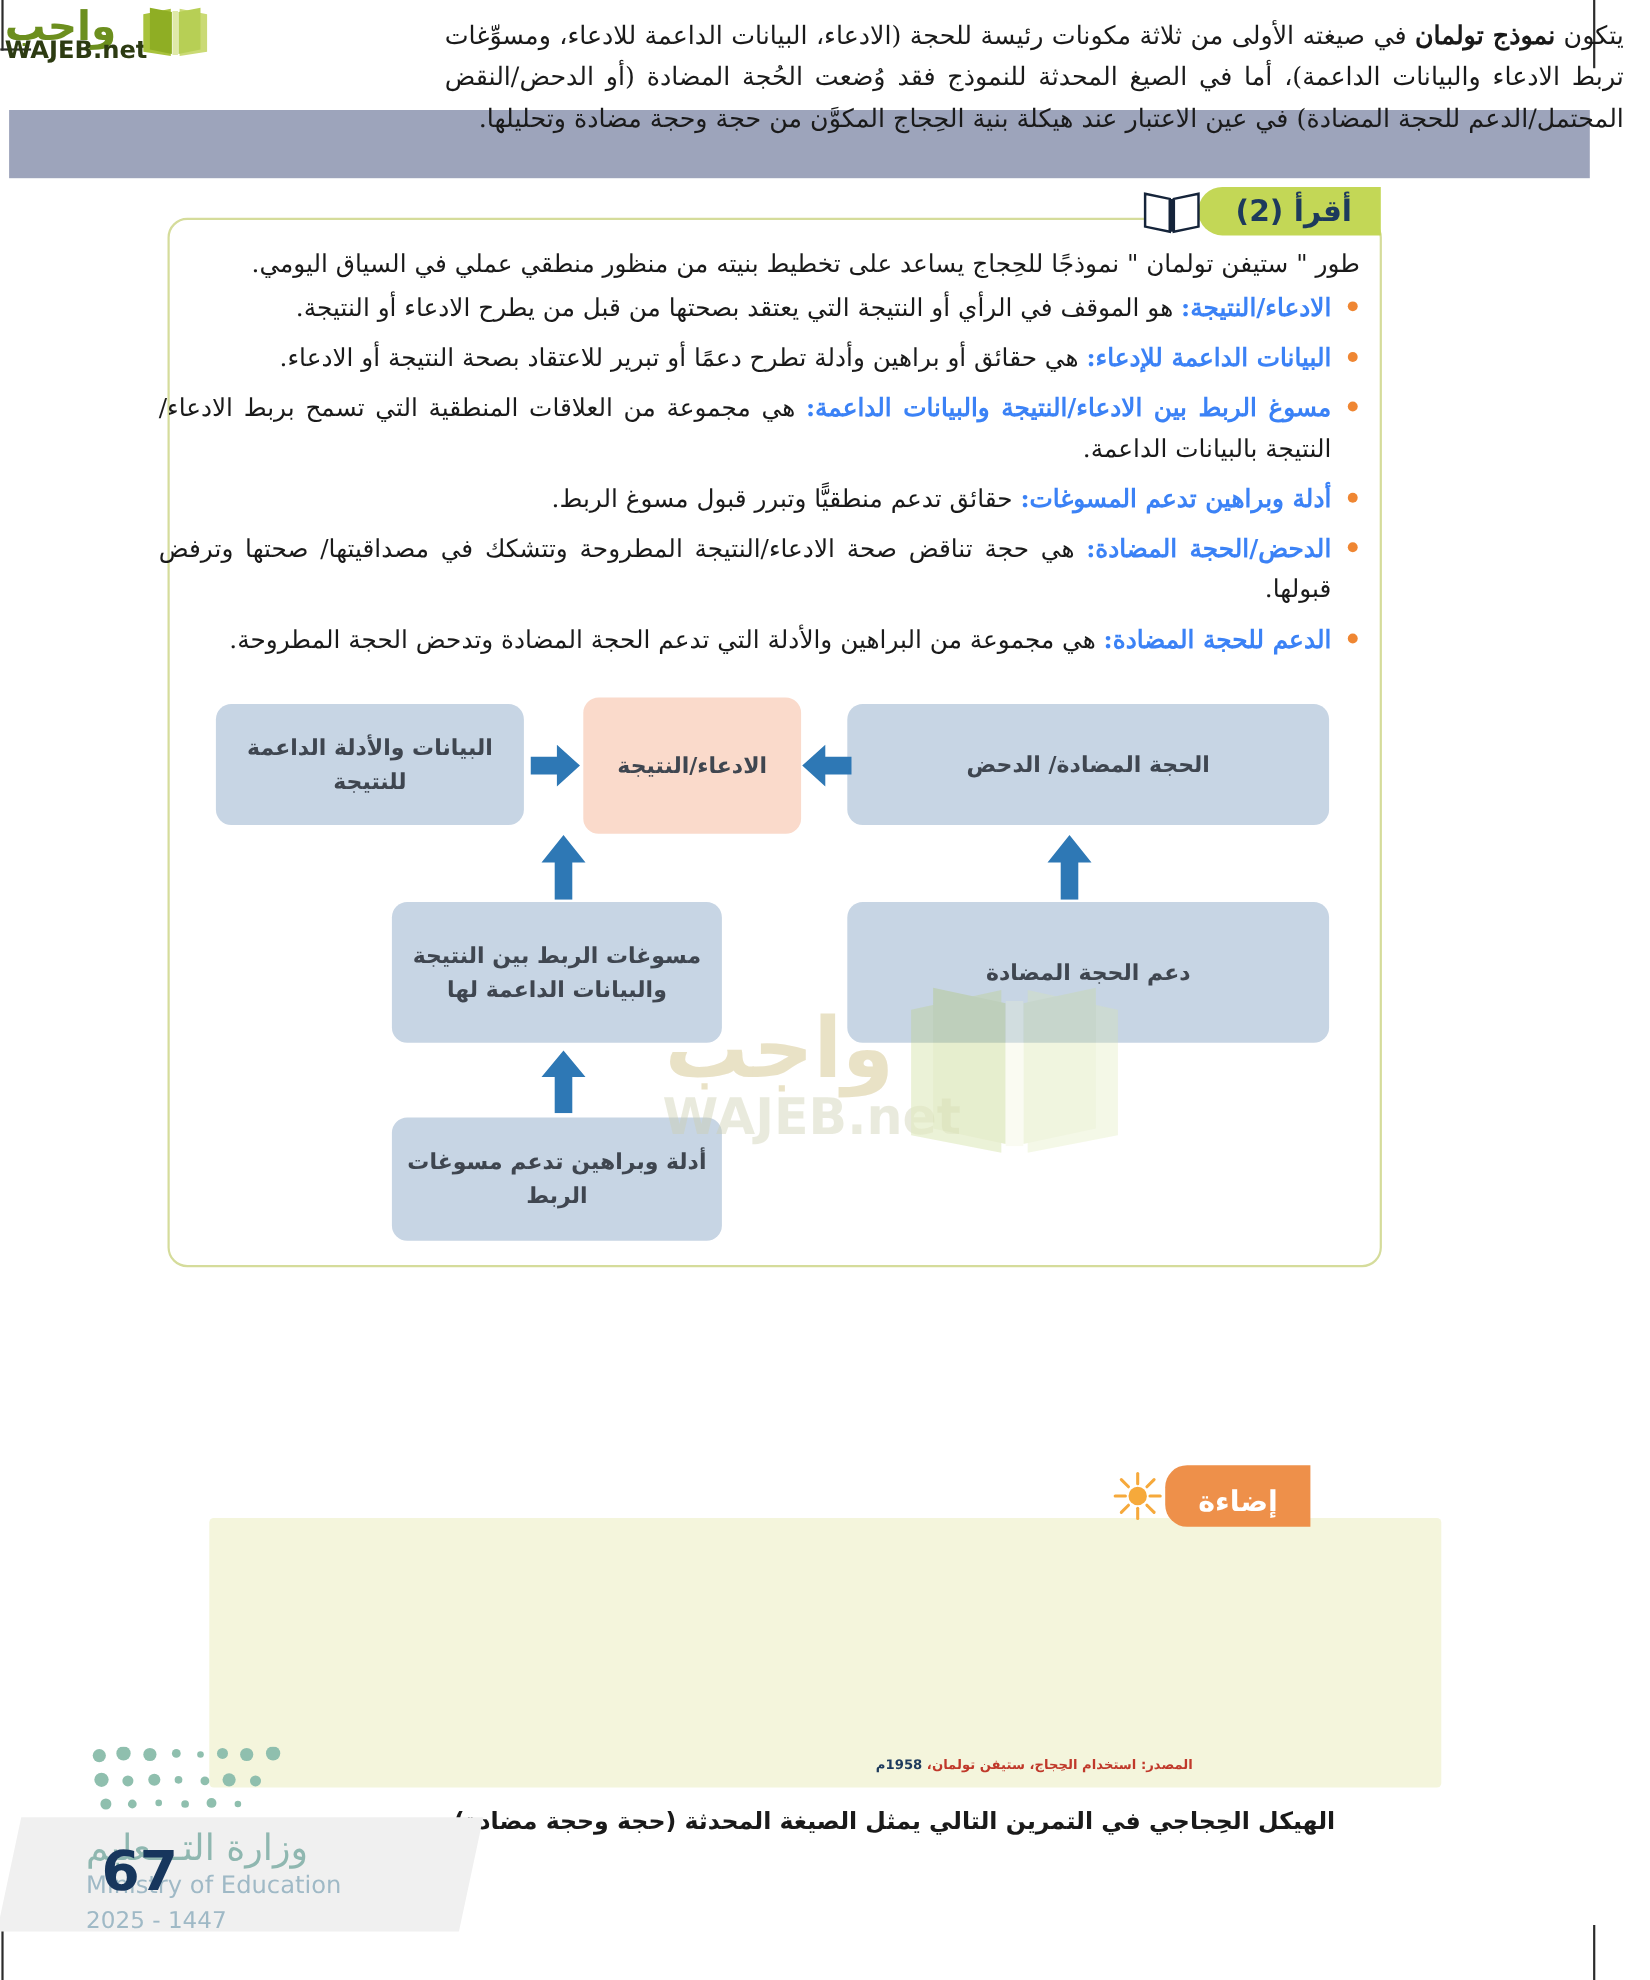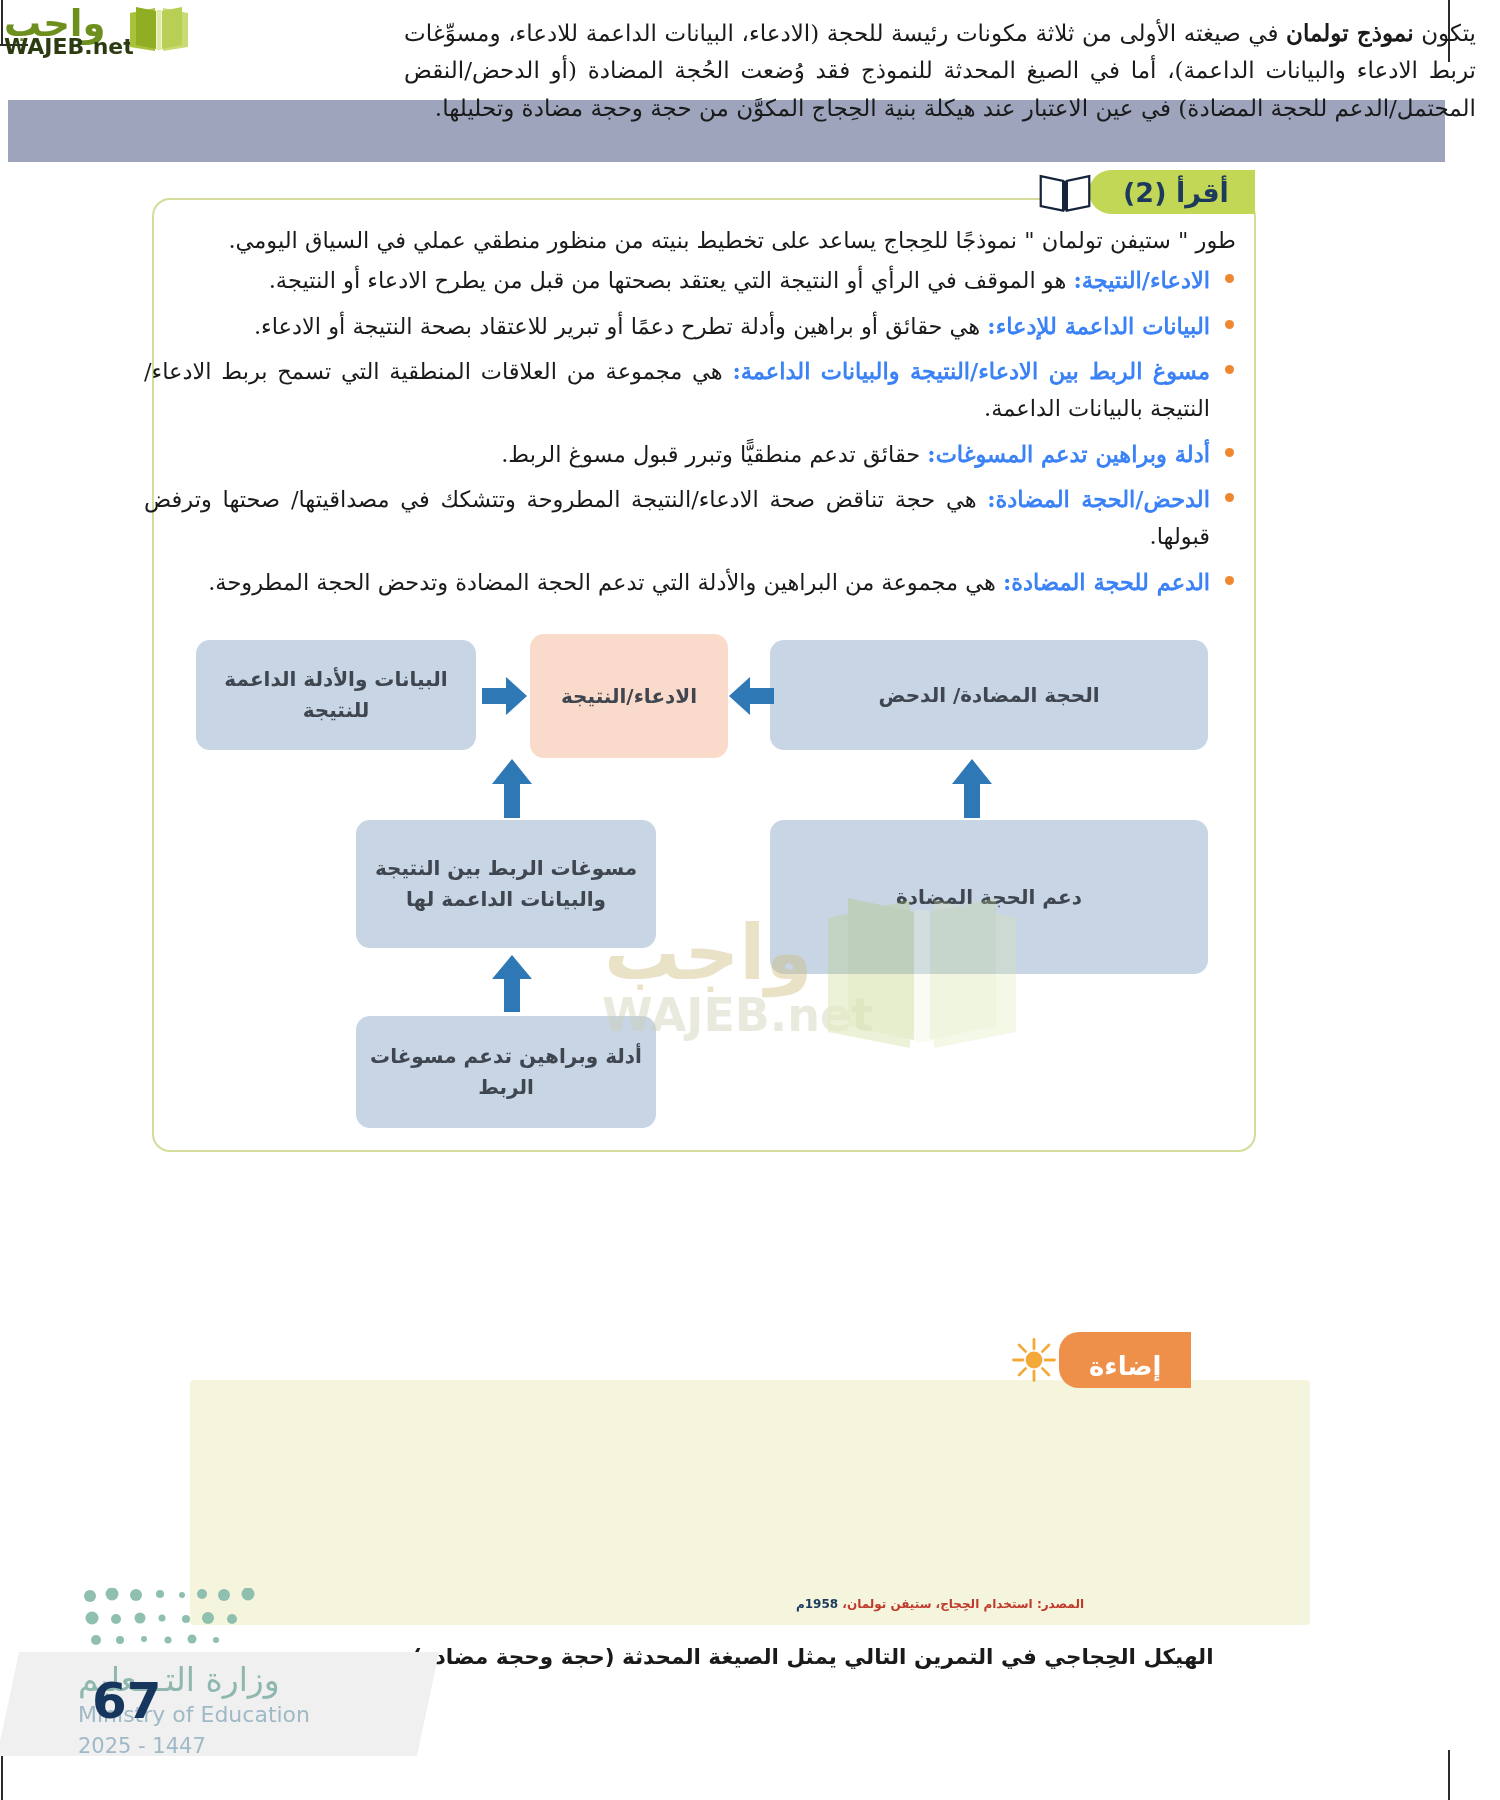--- a/index.html
+++ b/index.html
@@ -246,21 +246,21 @@
       </svg>
 
       <svg class="arrow" style="left:556px;top:44px;width:46px;height:44px;" viewBox="0 0 46 44">
         <path d="M46 14 L22 14 L22 3 L1 22 L22 41 L22 30 L46 30 Z" fill="#2e78b5"></path>
       </svg>
 
       <div class="dbox blue" style="left:184px;top:190px;width:300px;height:128px;">
         <span>مسوغات الربط بين النتيجة والبيانات الداعمة لها</span>
       </div>
 
-      <div class="dbox blue" style="left:598px;top:190px;width:438px;height:154px;padding-left:12px;">
+      <div class="dbox blue" style="left:598px;top:190px;width:438px;height:128px;padding-left:12px;">
         <span>دعم الحجة المضادة</span>
       </div>
 
       <svg class="arrow" style="left:318px;top:128px;width:44px;height:60px;" viewBox="0 0 44 60">
         <path d="M14 60 L14 26 L2 26 L22 1 L42 26 L30 26 L30 60 Z" fill="#2e78b5"></path>
       </svg>
 
       <svg class="arrow" style="left:778px;top:128px;width:44px;height:60px;" viewBox="0 0 44 60">
         <path d="M14 60 L14 26 L2 26 L22 1 L42 26 L30 26 L30 60 Z" fill="#2e78b5"></path>
       </svg>

